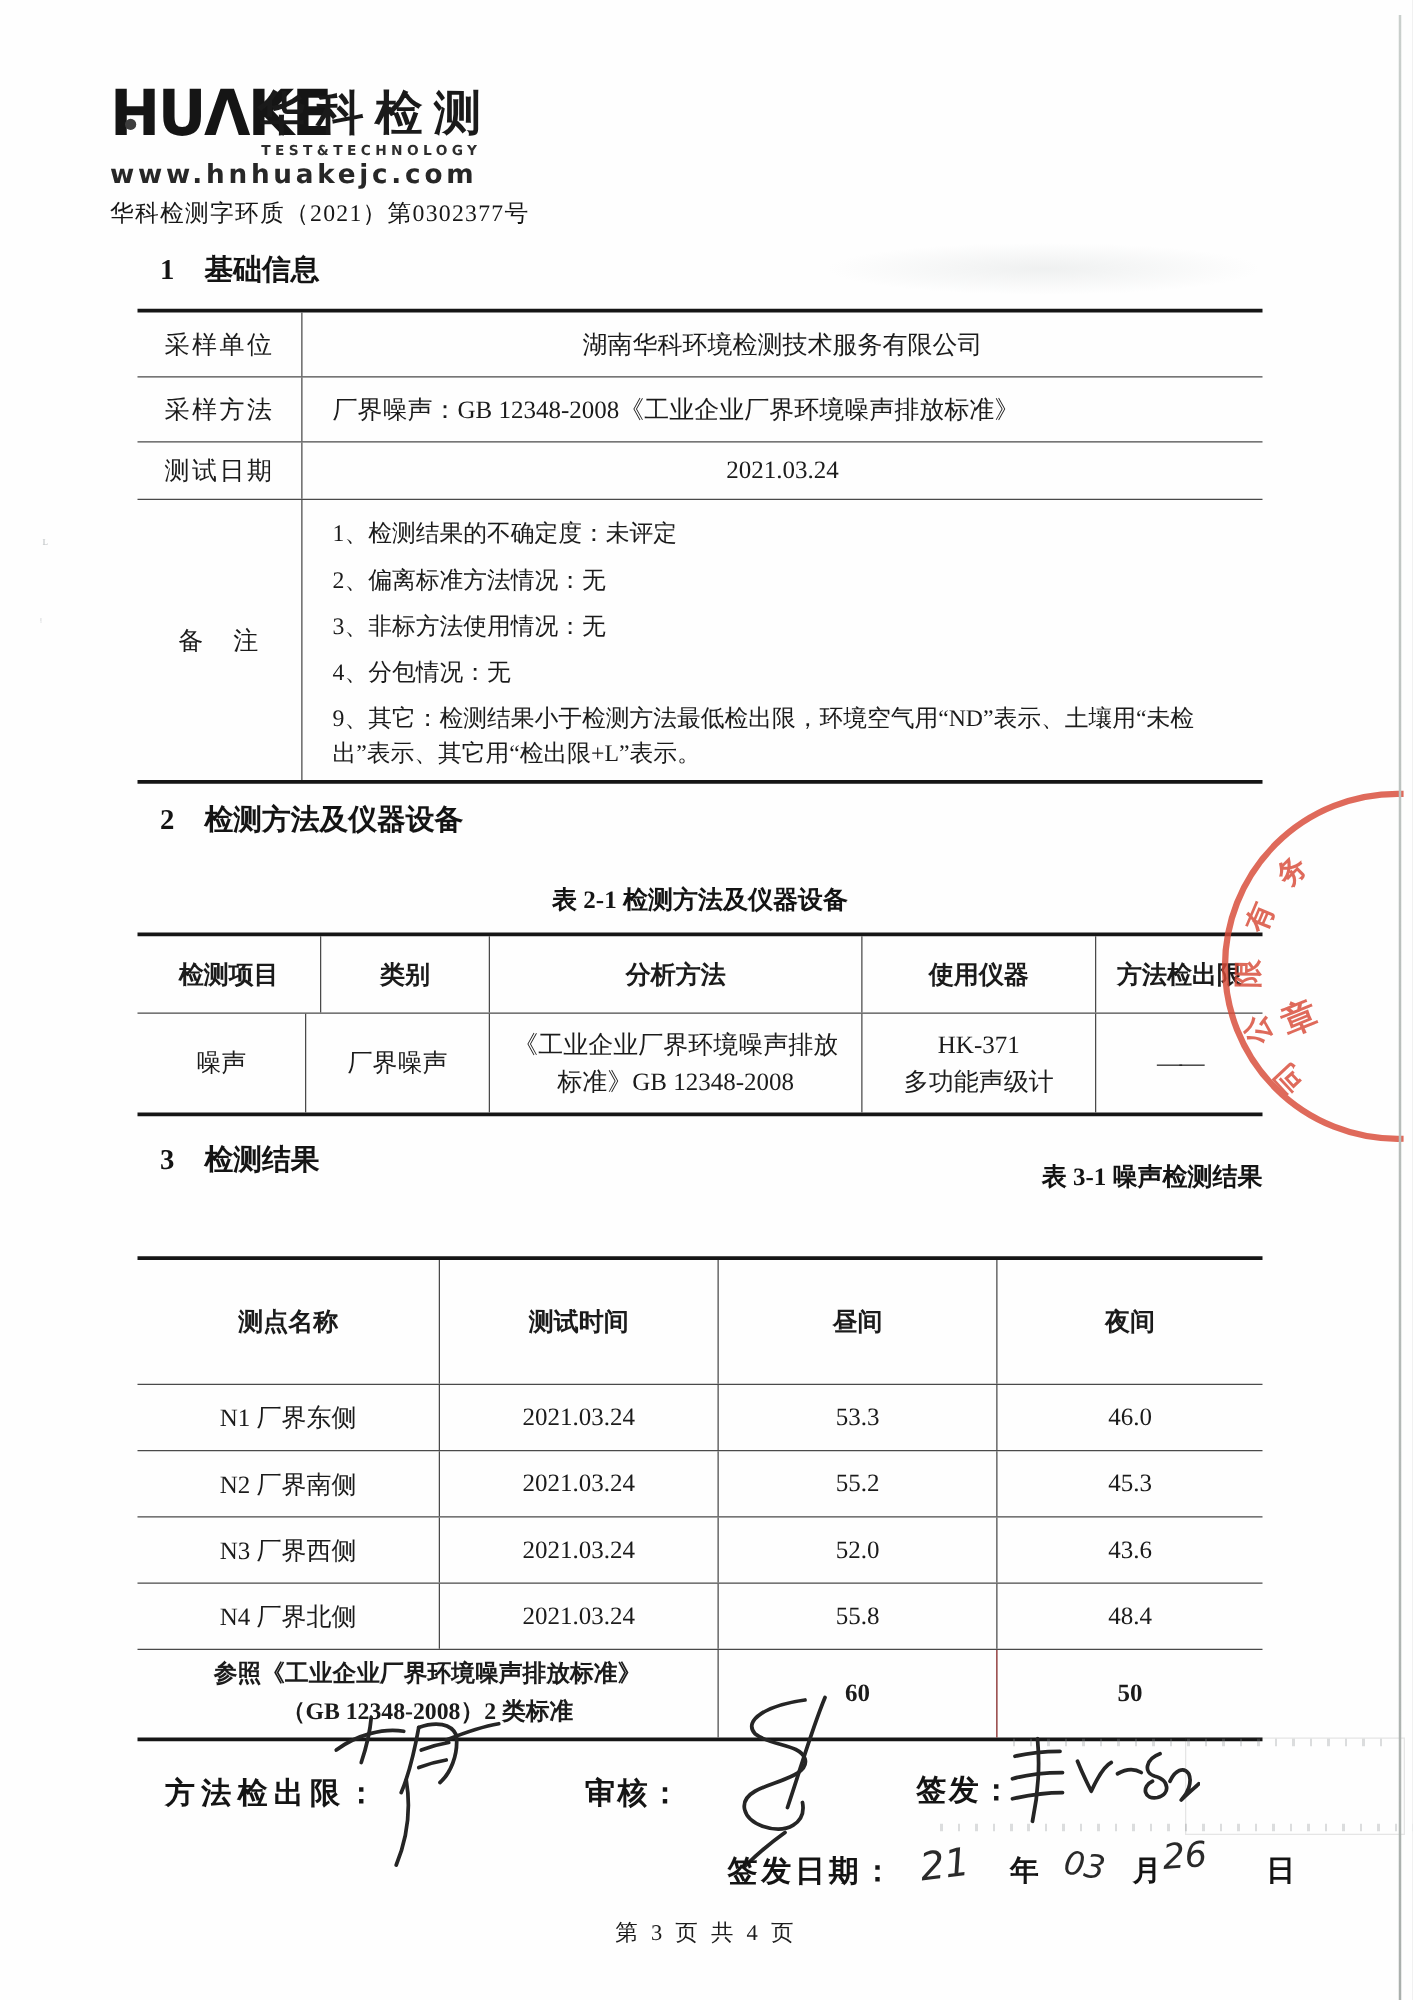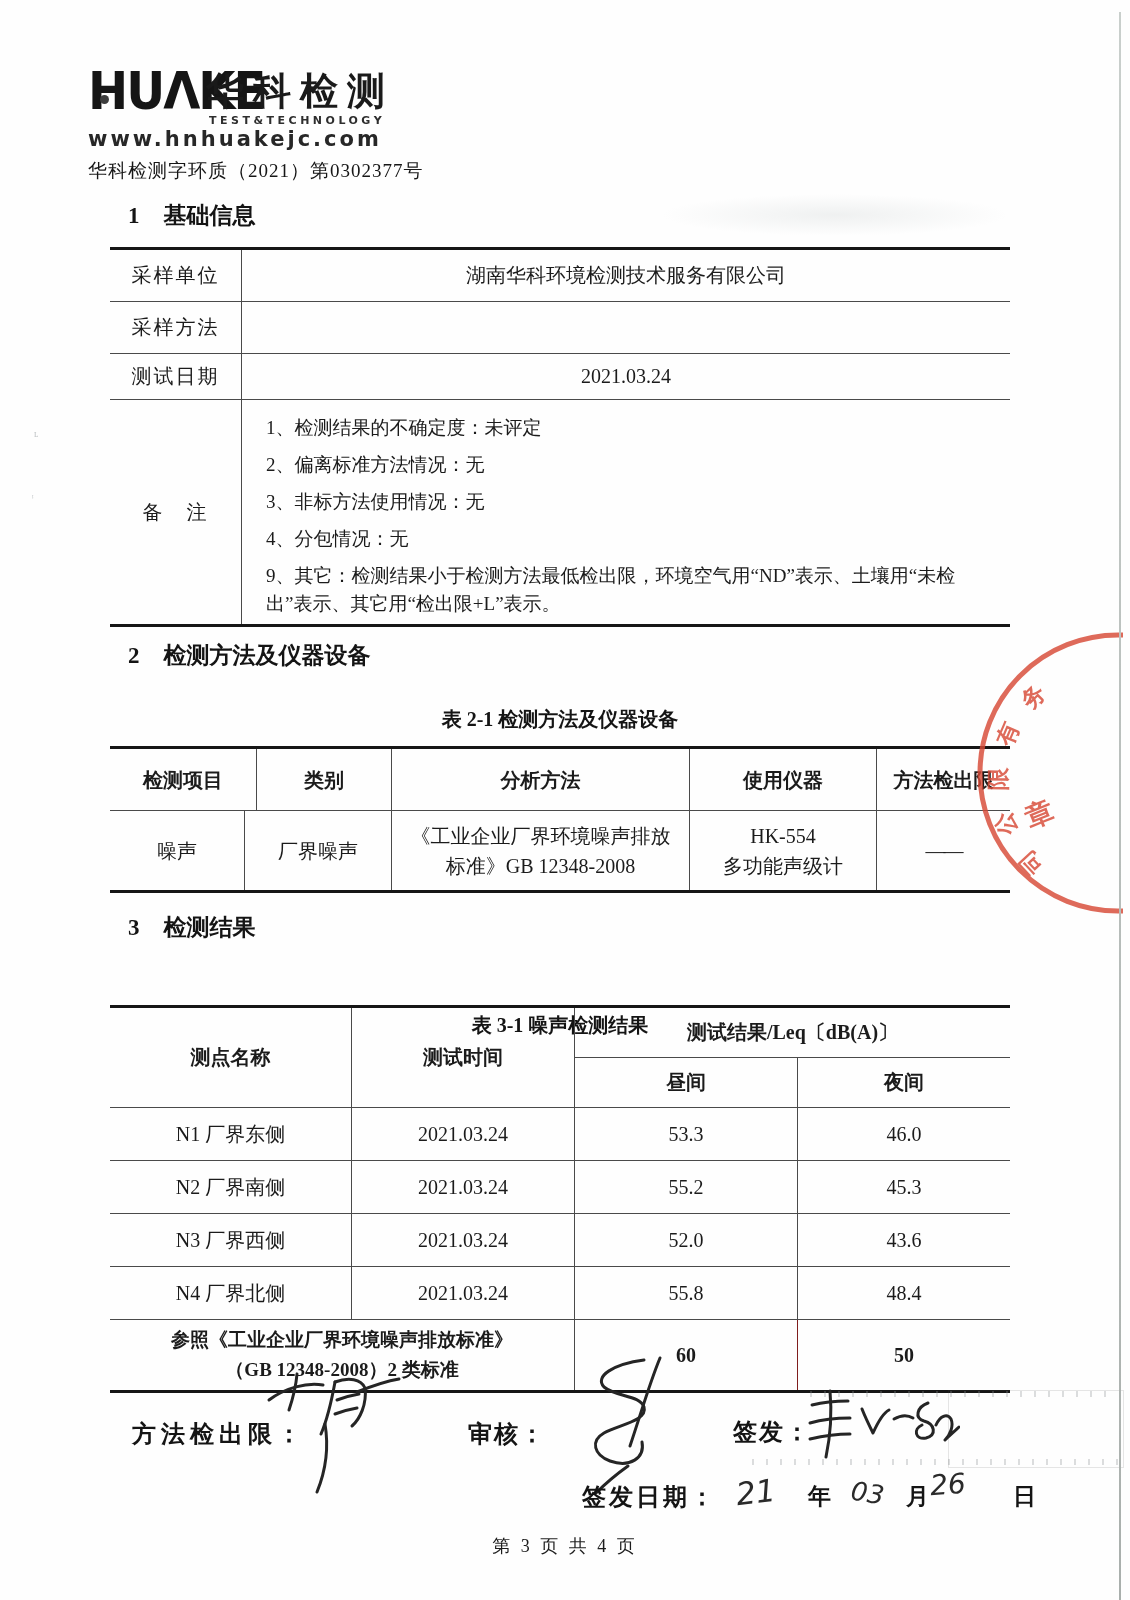--- a/index.html
+++ b/index.html
@@ -16,21 +16,21 @@
   .logo-tagline{position:absolute;left:209px;top:114px;font-family:"DejaVu Sans","Liberation Sans",sans-serif;
     font-size:11px;font-weight:600;letter-spacing:3.5px;color:#2e2e2e;}
   .website{position:absolute;left:88px;top:127px;font-family:"DejaVu Sans","Liberation Sans",sans-serif;
     font-size:21px;font-weight:600;letter-spacing:3px;color:#272727;}
   .report-no{position:absolute;left:88px;top:158px;font-size:19px;color:#161616;letter-spacing:1px;}
   
   .sec-head{position:absolute;left:128px;font-size:23px;font-weight:bold;color:#141414;line-height:1.2;}
   .sec-head .num{display:inline-block;margin-right:24px;}
   .h1{top:202px;} .h2{top:642px;} .h3{top:914px;}
   .tbl-caption{position:absolute;left:110px;width:900px;text-align:center;font-size:20px;font-weight:bold;color:#141414;}
-  .cap2{top:706px;} .cap3{top:1012px;}
+  .cap2{top:706px;} .cap3{top:928px;text-align:right;}
   
   .table1{position:absolute;left:110px;top:247px;width:900px;border-top:3px solid #161616;border-bottom:3px solid #161616;box-sizing:border-box;}
   .t1r{display:flex;border-bottom:1px solid #4a4a4a;box-sizing:border-box;}
   .t1r:last-child{border-bottom:none;}
   .t1l{width:132px;border-right:1px solid #4a4a4a;display:flex;align-items:center;justify-content:center;
     font-size:20px;letter-spacing:2px;box-sizing:border-box;flex-shrink:0;}
   .t1v{flex:1;display:flex;align-items:center;font-size:20px;box-sizing:border-box;}
   .t1v.center{justify-content:center;}
   .t1v.left{padding-left:24px;}
   .r1{height:52px;} .r2{height:52px;} .r3{height:46px;}
@@ -116,20 +116,21 @@
     <span class="num">1</span><span>基础信息</span>
   </div>
 
   <div class="table1">
     <div class="t1r r1">
       <div class="t1l">采样单位</div>
       <div class="t1v center">湖南华科环境检测技术服务有限公司</div>
     </div>
     <div class="t1r r2">
       <div class="t1l">采样方法</div>
+      <div class="t1v left">厂界噪声：GB 12348-2008《工业企业厂界环境噪声排放标准》</div>
     </div>
     <div class="t1r r3">
       <div class="t1l">测试日期</div>
       <div class="t1v center">2021.03.24</div>
     </div>
     <div class="t1r">
       <div class="t1l">备　注</div>
       <div class="t1v remarks">
         <div class="remark-line">1、检测结果的不确定度：未评定</div>
         <div class="remark-line">2、偏离标准方法情况：无</div>
@@ -154,38 +155,37 @@
       <div class="t2c w5">方法检出限</div>
     </div>
     <div class="t2r t2data">
       <div class="t2c w1">噪声</div>
       <div class="t2c w2">厂界噪声</div>
       <div class="t2c w3">
         <span>《工业企业厂界环境噪声排放</span>
         <span>标准》GB 12348-2008</span>
       </div>
       <div class="t2c w4">
-        <span>HK-554</span>
+        <span>HK-371</span>
         <span>多功能声级计</span>
       </div>
       <div class="t2c w5 dash">——</div>
     </div>
   </div>
 
   <div class="sec-head h3">
     <span class="num">3</span><span>检测结果</span>
   </div>
   <div class="tbl-caption cap3">表 3-1  噪声检测结果</div>
 
   <div class="table3">
     <div class="t3head">
       <div class="t3c1">测点名称</div>
       <div class="t3c2">测试时间</div>
       <div class="t3right">
-        <div class="t3group">测试结果/Leq〔dB(A)〕</div>
         <div class="t3sub">
           <div class="t3day">昼间</div>
           <div class="t3night">夜间</div>
         </div>
       </div>
     </div>
     <div class="t3r">
       <div class="c cc1">N1 厂界东侧</div>
       <div class="c cc2">2021.03.24</div>
       <div class="c cc3">53.3</div>

